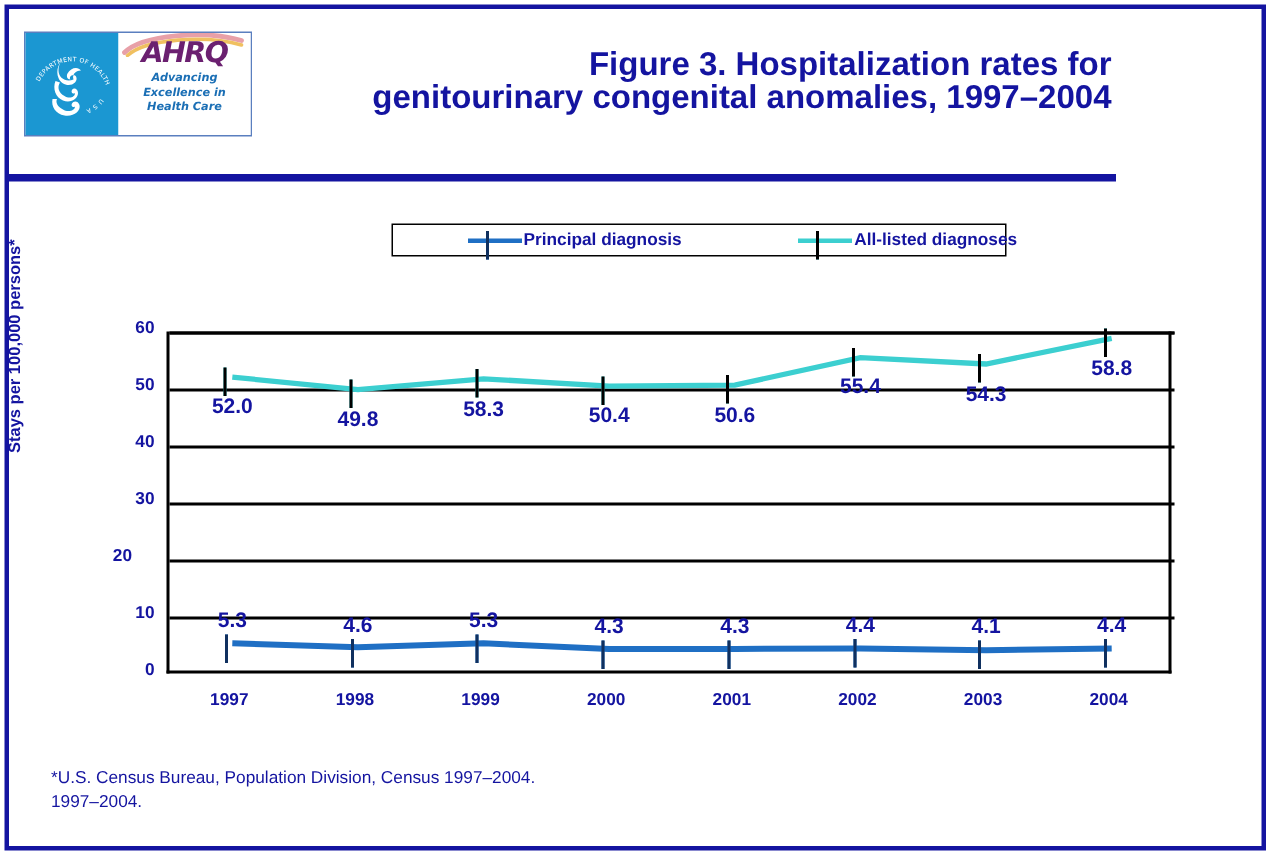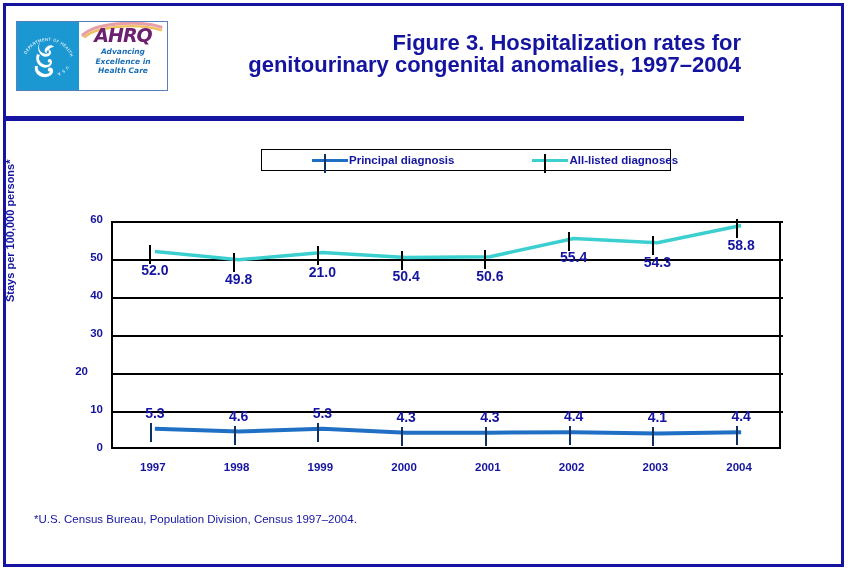--- a/index.html
+++ b/index.html
@@ -230,27 +230,28 @@
           <div class="dlabel" style="left: 11.875px; top: 183.86px;">5.3</div>
           <div class="dlabel" style="left: 95.625px; top: 186.52px;">4.6</div>
           <div class="dlabel" style="left: 179.375px; top: 183.86px;">5.3</div>
           <div class="dlabel" style="left: 263.125px; top: 187.66px;">4.3</div>
           <div class="dlabel" style="left: 346.875px; top: 187.66px;">4.3</div>
           <div class="dlabel" style="left: 430.625px; top: 187.28px;">4.4</div>
           <div class="dlabel" style="left: 514.375px; top: 188.42px;">4.1</div>
           <div class="dlabel" style="left: 598.125px; top: 187.28px;">4.4</div>
           <div class="dlabel" style="left: 11.875px; top: 41.4px;">52.0</div>
           <div class="dlabel" style="left: 95.625px; top: 49.76px;">49.8</div>
-          <div class="dlabel" style="left: 179.375px; top: 42.54px;">21.0</div>
+          <div class="dlabel" style="left: 179.375px; top: 42.54px;">58.3</div>
           <div class="dlabel" style="left: 263.125px; top: 47.48px;">50.4</div>
           <div class="dlabel" style="left: 346.875px; top: 46.72px;">50.6</div>
           <div class="dlabel" style="left: 430.625px; top: 28.48px;">55.4</div>
           <div class="dlabel" style="left: 514.375px; top: 32.66px;">54.3</div>
           <div class="dlabel" style="left: 598.125px; top: 15.56px;">58.8</div>
         </div>
     </div>
   </div>
 
   <div id="footnote">
     <div>*U.S. Census Bureau, Population Division, Census 1997–2004.</div>
+    <div>1997–2004.</div>
   </div>
 
 </div>
 
 </body></html>

